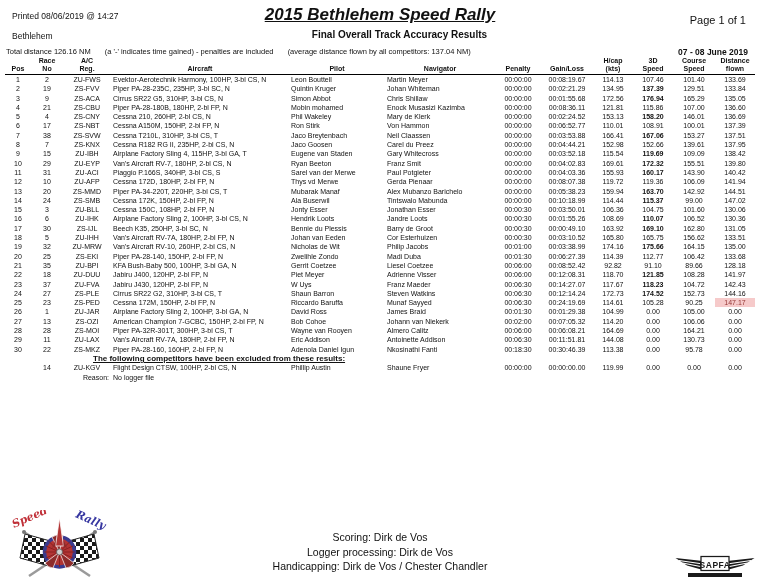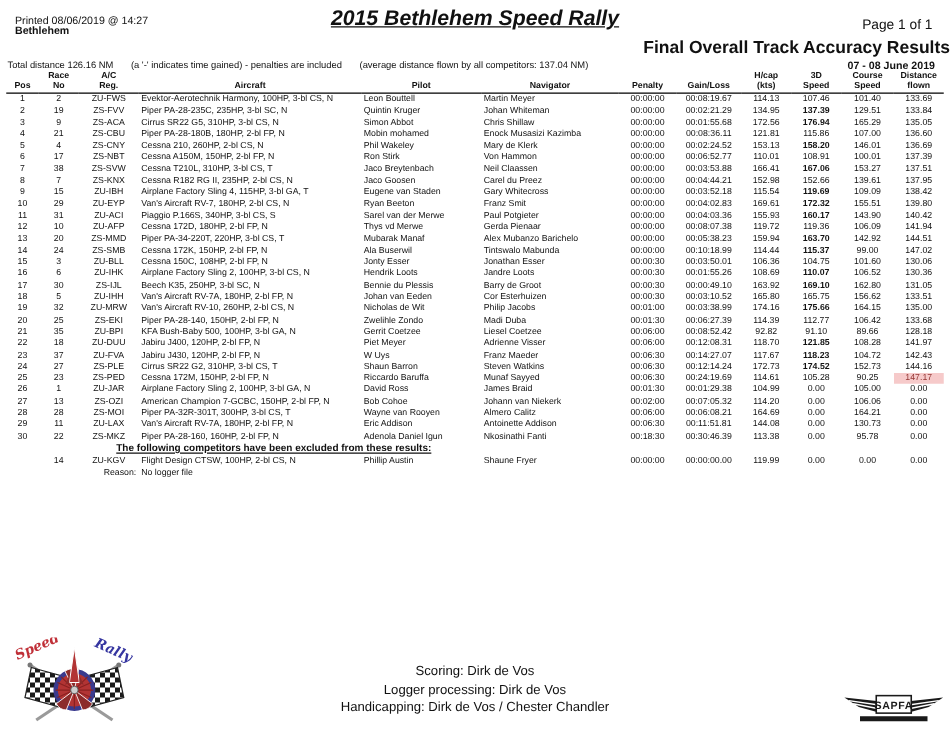--- a/index.html
+++ b/index.html
@@ -3,22 +3,22 @@
 <meta charset="utf-8">
 <style>
   html,body{margin:0;padding:0;background:#ffffff;}
   .page{position:relative;width:760px;height:587px;background:#fff;overflow:hidden;
         font-family:"Liberation Sans",sans-serif;color:#111;}
   
   .printed{position:absolute;top:11px;left:12px;font-size:8.5px;}
   .pagenum{position:absolute;top:14px;right:14px;font-size:11px;}
   .title{position:absolute;top:5px;left:0;right:0;text-align:center;font-size:17px;
          font-weight:bold;font-style:italic;text-decoration:underline;}
-  .loc{position:absolute;top:19px;left:12px;font-size:8.5px;font-weight:bold;}
-  .subtitle{position:absolute;top:29px;left:0;right:0;text-align:right;font-size:14px;font-weight:bold;padding-left:39px;}
+  .loc{position:absolute;top:31px;left:12px;font-size:8.5px;font-weight:normal;}
+  .subtitle{position:absolute;top:29px;left:0;right:0;text-align:center;font-size:10px;font-weight:bold;padding-left:39px;}
   .dates{position:absolute;top:31px;right:12px;font-size:8.5px;font-weight:bold;margin-top:16px;}
   .distline{position:absolute;top:47px;left:0;right:16px;text-align:left;font-size:7.5px;font-weight:normal;}
   .distline span{margin:0 6px;}
   
   table.results{position:absolute;top:57px;left:5px;width:750px;table-layout:fixed;
                 border-collapse:collapse;font-size:7px;}
   table.results th{font-weight:bold;vertical-align:bottom;padding:0 2px 1px 2px;
                    border-bottom:1px solid #000;line-height:8px;}
   table.results td{padding:0 2px;height:9.3px;line-height:9.3px;white-space:nowrap;overflow:hidden;}
   .c{text-align:center;} .l{text-align:left;}

